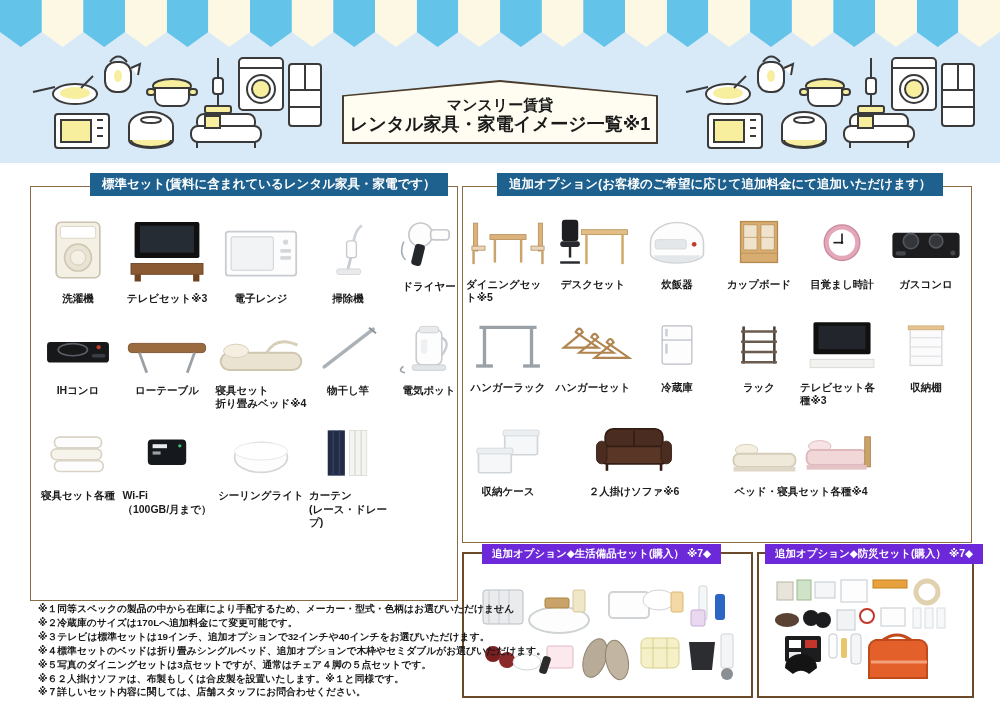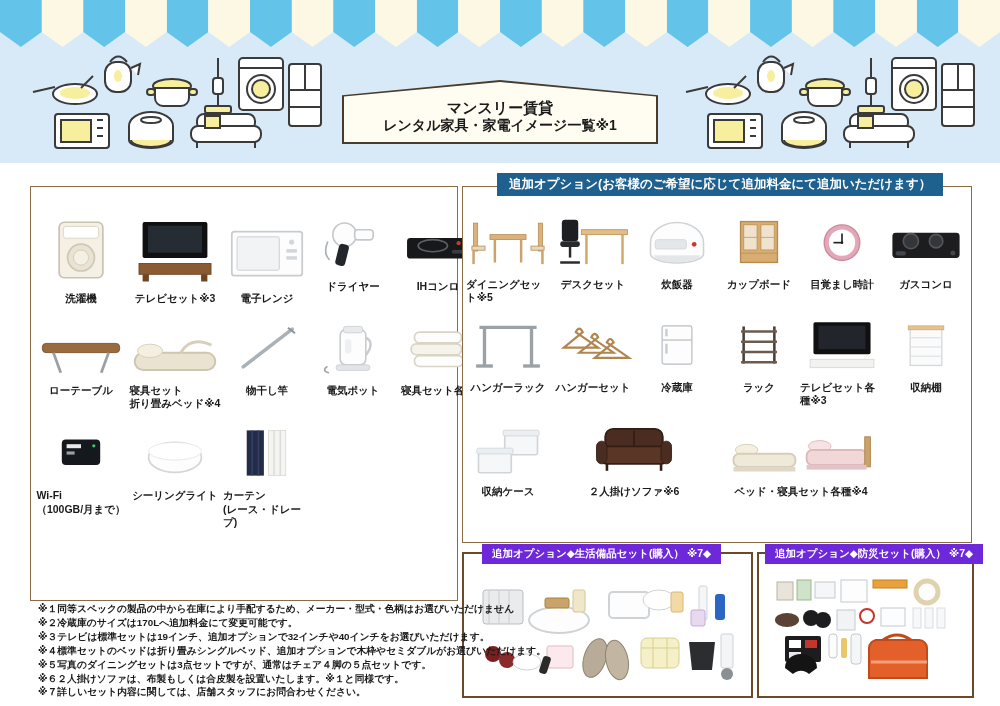--- a/index.html
+++ b/index.html
@@ -12,21 +12,21 @@
   .stripes div:nth-child(odd){background:#63c3e9;}
   .stripes div:nth-child(even){background:#fcf8e3;}
   .cluster{position:absolute;top:52px;}
   
   .banner{position:absolute;left:342px;top:80px;width:316px;height:64px;
           clip-path:polygon(0 24%,50% 0,100% 24%,100% 100%,0 100%);background:#4a3c2c;}
   .banner-in{position:absolute;left:2px;top:2px;right:2px;bottom:2px;
           clip-path:polygon(0 24%,50% 0,100% 24%,100% 100%,0 100%);background:#fffdf2;
           display:flex;flex-direction:column;align-items:center;justify-content:center;padding-top:8px;}
   .banner-in .t1{font-size:15px;font-weight:bold;line-height:1.2;}
-  .banner-in .t2{font-size:14px;font-weight:bold;line-height:1.2;}
+  .banner-in .t2{font-size:18px;font-weight:bold;line-height:1.2;}
   
   .panel{position:absolute;background:#fff;border:1.5px solid #8a6b46;}
   .hdr{position:absolute;background:#1e618e;color:#fff;font-weight:bold;text-align:center;
        padding:3px 12px;font-size:12.5px;white-space:nowrap;}
   #std-panel{left:30px;top:186px;width:426px;height:413px;}
   #opt-panel{left:462px;top:186px;width:508px;height:355px;}
   #std-hdr{left:90px;top:173px;}
   #opt-hdr{left:497px;top:173px;}
   .grid5{display:grid;grid-template-columns:repeat(5,1fr);padding:24px 4px 0 4px;row-gap:10px;}
   .grid6{display:grid;grid-template-columns:repeat(6,1fr);padding:22px 3px 0 3px;row-gap:8px;}
@@ -181,20 +181,29 @@
       <div class="cell">
         <svg class="ph" width="88" height="78" viewBox="0 0 100 78">
           <rect x="10" y="18" width="80" height="50" rx="3" fill="#fdfdfd" stroke="#c8ccd0" stroke-width="2"></rect>
           <rect x="16" y="24" width="48" height="38" rx="2" fill="#f1f3f5" stroke="#c8ccd0"></rect>
           <circle cx="78" cy="30" r="3" fill="#d3d7da"></circle>
           <rect x="72" y="38" width="12" height="4" fill="#d3d7da"></rect>
           <rect x="72" y="46" width="12" height="4" fill="#d3d7da"></rect>
         </svg>
         <div class="lbl">電子レンジ</div>
       </div>
+      <div class="cell">
+        <svg class="ph" width="70" height="78" viewBox="0 0 100 78">
+          <path d="M70,4 q-8,4 -12,22" stroke="#d0d4d8" stroke-width="4" fill="none"></path>
+          <rect x="48" y="26" width="14" height="24" rx="4" fill="#fdfdfd" stroke="#c8ccd0" stroke-width="2"></rect>
+          <line x1="54" y1="50" x2="50" y2="66" stroke="#c8ccd0" stroke-width="4"></line>
+          <rect x="34" y="66" width="34" height="8" rx="3" fill="#e8eaec" stroke="#c8ccd0"></rect>
+        </svg>
+        <div class="lbl">掃除機</div>
+      </div>
 
       <div class="cell">
         <svg class="ph2" width="84" height="66" viewBox="0 0 100 66">
           <path d="M20,30 q-6,14 2,22" stroke="#aab0b6" stroke-width="2" fill="none"></path>
           <circle cx="40" cy="22" r="14" fill="#fdfdfd" stroke="#c5c9cd" stroke-width="2"></circle>
           <rect x="52" y="16" width="22" height="12" rx="4" fill="#fdfdfd" stroke="#c5c9cd" stroke-width="2"></rect>
           <rect x="31" y="33" width="12" height="26" rx="4" fill="#23262a" transform="rotate(14 37 46)"></rect>
         </svg>
         <div class="lbl">ドライヤー</div>
       </div>
@@ -275,20 +284,21 @@
           <line x1="39" y1="4" x2="39" y2="62" stroke="#32406a" stroke-width="2"></line>
           <rect x="52" y="4" width="22" height="58" fill="#f4f4f2" stroke="#d8d8d4"></rect>
           <line x1="59" y1="4" x2="59" y2="62" stroke="#dddcd6" stroke-width="2"></line>
           <line x1="67" y1="4" x2="67" y2="62" stroke="#dddcd6" stroke-width="2"></line>
         </svg>
         <div class="lbl">カーテン
 (レース・ドレープ)</div>
       </div>
     </div>
   </div>
+  <div class="hdr" id="std-hdr">標準セット(賃料に含まれているレンタル家具・家電です）</div>
 
   <div class="panel" id="opt-panel">
     <div class="grid6">
       <div class="cell">
         <svg class="ph2" width="82" height="66" viewBox="0 0 100 66">
           <rect x="28" y="24" width="44" height="6" fill="#dcb27c" stroke="#b78f57"></rect>
           <line x1="34" y1="30" x2="34" y2="58" stroke="#caa36a" stroke-width="3"></line>
           <line x1="66" y1="30" x2="66" y2="58" stroke="#caa36a" stroke-width="3"></line>
           <rect x="8" y="10" width="5" height="34" fill="#dcb27c" stroke="#b78f57"></rect>
           <rect x="6" y="38" width="16" height="5" fill="#e8d7c0" stroke="#b78f57"></rect>

